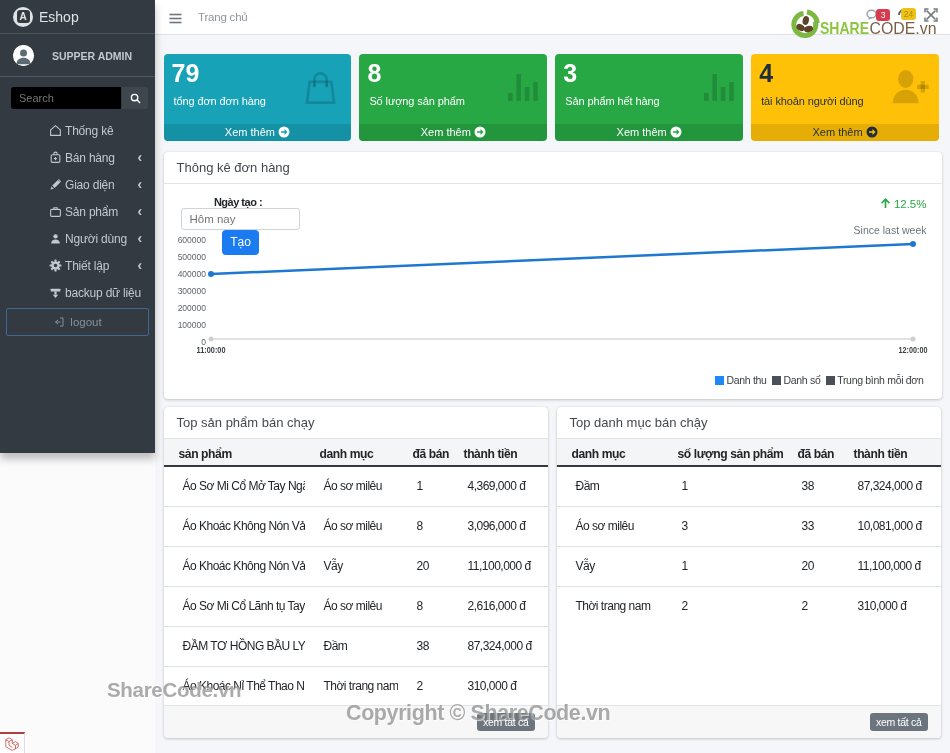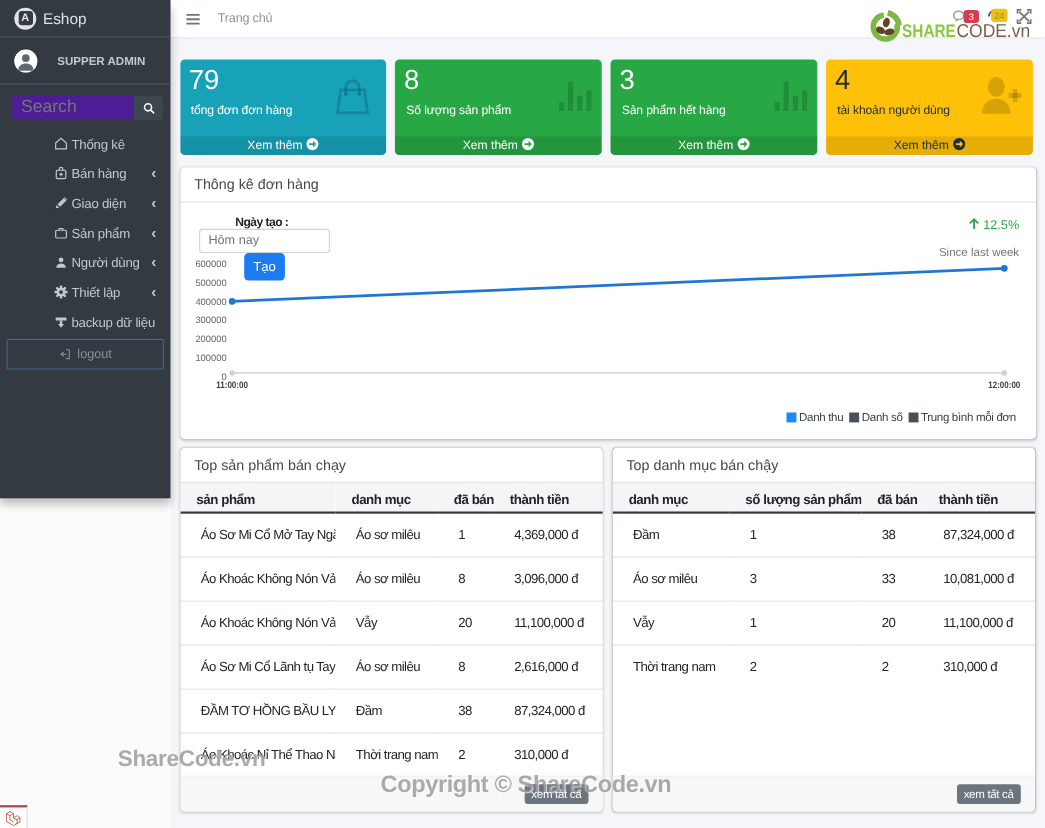--- a/index.html
+++ b/index.html
@@ -10,42 +10,42 @@
 #sidebar { position:absolute; left:0; top:0; width:155px; height:453px; background:#333a42; box-shadow:0 6px 8px rgba(0,0,0,.25); z-index:5; }
 .brand { height:34px; border-bottom:1px solid #4b545c; display:flex; align-items:center; padding-left:13px; }
 .brand-logo { width:20px; height:20px; border-radius:50%; background:#dfe3e6; display:flex; align-items:center; justify-content:center; }
 .brand-logo .sq { width:13px; height:13px; background:#333a42; border-radius:3px; color:#e8e8e8; font-size:10px; font-weight:bold; text-align:center; line-height:13px; }
 .brand-text { color:#dfe3e6; font-size:14px; margin-left:6px; font-weight:300; }
 .userpanel { display:flex; align-items:center; padding:11px 0 10px 13px; }
 .avatar { width:21px; height:21px; border-radius:50%; background:#fff; overflow:hidden; position:relative; }
 .username { color:#c2c7d0; font-size:10.5px; margin-left:18px; font-weight:bold; }
 .divider { border-top:1px solid #4f5962; margin:0 0 10px 0; }
 .search { display:flex; margin:0 7px 8px 11px; height:22px; }
-.search input { flex:1; background:#4c1d95; border:0; border-radius:3px 0 0 3px; color:#8b949b; font-size:16px; padding-left:8px; width:100px; font-family:"Liberation Sans",sans-serif;}
+.search input { flex:1; background:#000000; border:0; border-radius:3px 0 0 3px; color:#8b949b; font-size:11px; padding-left:8px; width:100px; font-family:"Liberation Sans",sans-serif;}
 .search .btn { width:26px; background:#3f474e; border-radius:0 3px 3px 0; display:flex; align-items:center; justify-content:center; margin-left:1px;}
 .menu { list-style:none;padding-left:36px; }
 .menu li { display:flex; align-items:center; height:27px; padding-left:13px; color:#c2c7d0; font-size:12px; position:relative; letter-spacing:-0.2px; }
 .menu li .mi { width:13px; margin-right:3px; display:flex; justify-content:center; }
 .menu li .chev { position:absolute; right:13px; color:#c2c7d0; font-size:14px; font-weight:bold; top:5px; }
 .logoutbtn { margin:2px 6px 0 6px; height:28px; border:1px solid #3f6791; border-radius:2px; display:flex; align-items:center; justify-content:center; color:#869099; font-size:11.5px; }
 #below-sidebar { position:absolute; left:0; top:453px; width:155px; height:300px; background:#fbfbfb; }
 
 
 #navbar { position:absolute; left:155px; top:0; width:795px; height:35px; background:#fff; border-bottom:1px solid #dee2e6; z-index:1; }
 #navbar .burger { position:absolute; left:14px; top:11px; }
 #navbar .crumb { position:absolute; left:43px; top:11px; color:#8d959d; font-size:11.5px; letter-spacing:-0.2px; }
 
 
 #content { position:absolute; left:155px; top:35px; width:795px; height:718px; background:#f4f6f9; }
 .inner { position:relative; padding:19px 8.5px 0 8.5px; }
 
 
 .boxes { display:flex; gap:8px; margin-right:2.5px; }
 .sbox { position:relative; flex:1; height:87px; border-radius:4px; color:#fff; overflow:hidden; }
-.sbox .num { font-size:25px; font-weight:normal; margin:5px 0 0 8px; }
+.sbox .num { font-size:25px; font-weight:bold; margin:5px 0 0 8px; }
 .sbox .lbl { font-size:11px; margin:7px 0 0 10px; letter-spacing:-0.1px; }
 .sbox .icon { position:absolute; right:10px; top:13px; }
 .icon-bag { right:12px !important; top:14px !important; }
 .icon-bar { right:9px !important; top:20px !important; }
 .icon-user { right:10px !important; top:13px !important; }
 .sbox .foot { position:absolute; left:0; right:0; bottom:0; height:17px; background:rgba(0,0,0,.1); text-align:center; font-size:11px; line-height:17px; }
 .bg-teal { background:#17a2b8; }
 .bg-green { background:#28a745; }
 .bg-yellow { background:#ffc107; color:#1f2d3d; }
 

